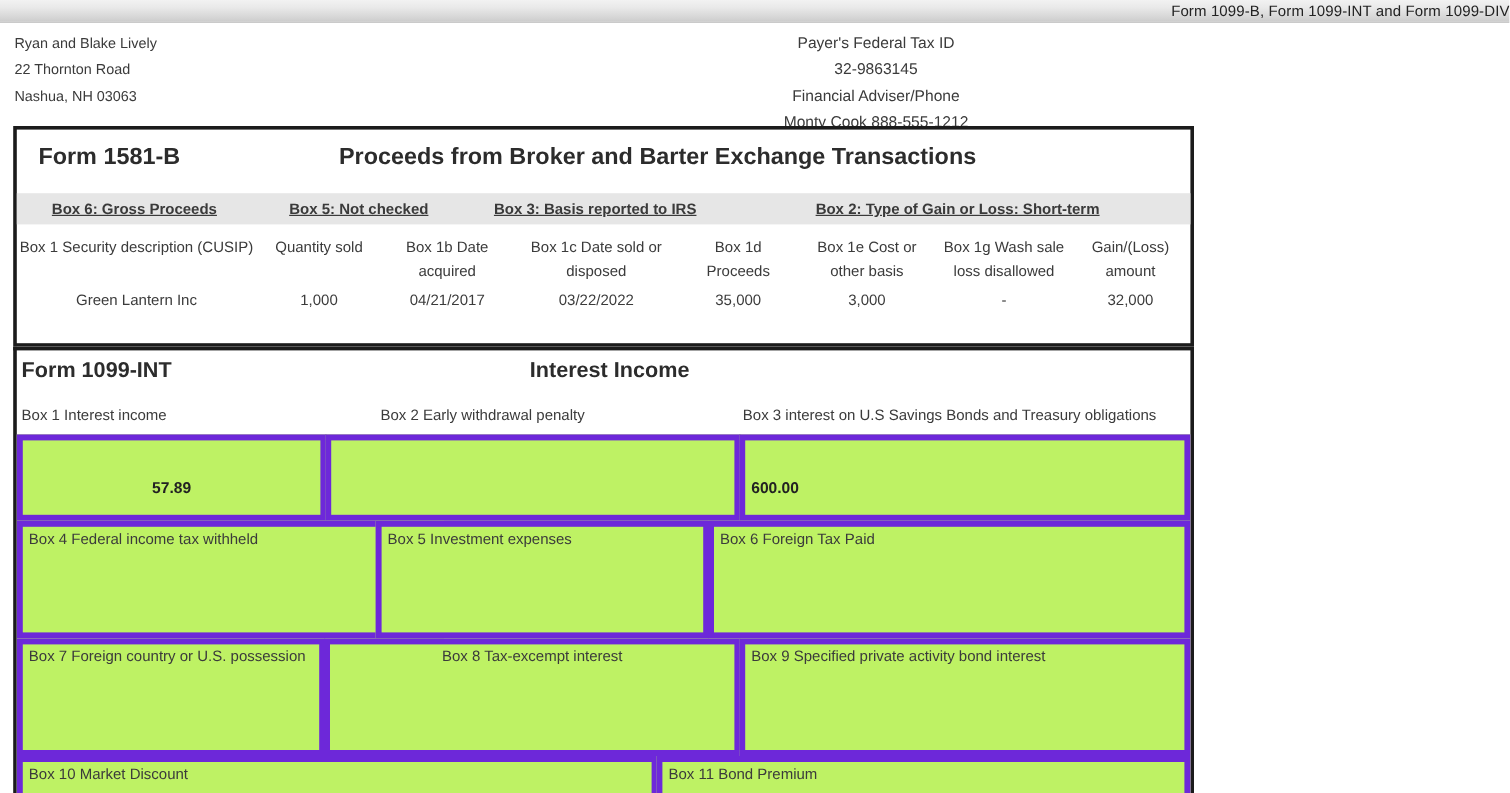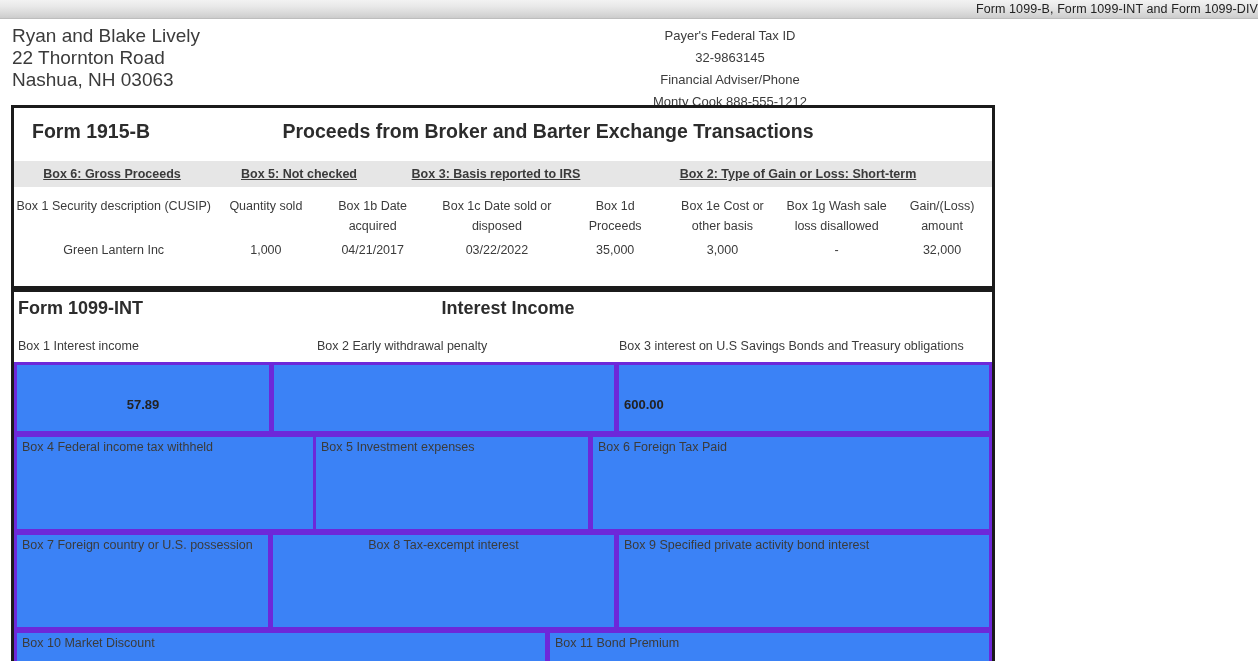--- a/index.html
+++ b/index.html
@@ -37,21 +37,21 @@
   #doc-header {
     position: relative;
     height: 83px;
     padding-top: 6px;
     box-sizing: border-box;
   }
   .payee-block {
     position: absolute;
     left: 12px;
     top: 6px;
-    font-size: 19px;
+    font-size: 12px;
     color: #3b3b3b;
     line-height: 22px;
   }
   .payer-block {
     position: absolute;
     left: 520px;
     top: 6px;
     width: 420px;
     text-align: center;
     font-size: 13px;
@@ -190,23 +190,23 @@
   }
 
   .cell-row {
     position: relative;
     box-sizing: border-box;
   }
   .cell {
     position: absolute;
     top: 0;
     bottom: 0;
-    border: 3px solid #6d28d9;
-    box-sizing: border-box;
-    background: #3b82f6;
+    border: 5px solid #6d28d9;
+    box-sizing: border-box;
+    background: #bef264;
   }
   .cell .cell-label {
     position: absolute;
     left: 5px;
     top: 3px;
     font-size: 12.5px;
     color: #3b3b3b;
     white-space: nowrap;
   }
   .cell .cell-label.centered {
@@ -250,21 +250,21 @@
     <div>32-9863145</div>
     <div>Financial Adviser/Phone</div>
     <div>Monty Cook 888-555-1212</div>
   </div>
 
 </div>
 
 <div id="form-1099b">
 
   <div class="b-titlerow">
-    <div class="b-formname">Form 1915-B</div>
+    <div class="b-formname">Form 1581-B</div>
     <div class="b-formtitle">Proceeds from Broker and Barter Exchange Transactions</div>
   </div>
 
   <div class="b-boxbar">
     <div class="bb bb1">Box 6: Gross Proceeds</div>
     <div class="bb bb2">Box 5: Not checked</div>
     <div class="bb bb3">Box 3: Basis reported to IRS</div>
     <div class="bb bb4">Box 2: Type of Gain or Loss: Short-term</div>
   </div>
 

